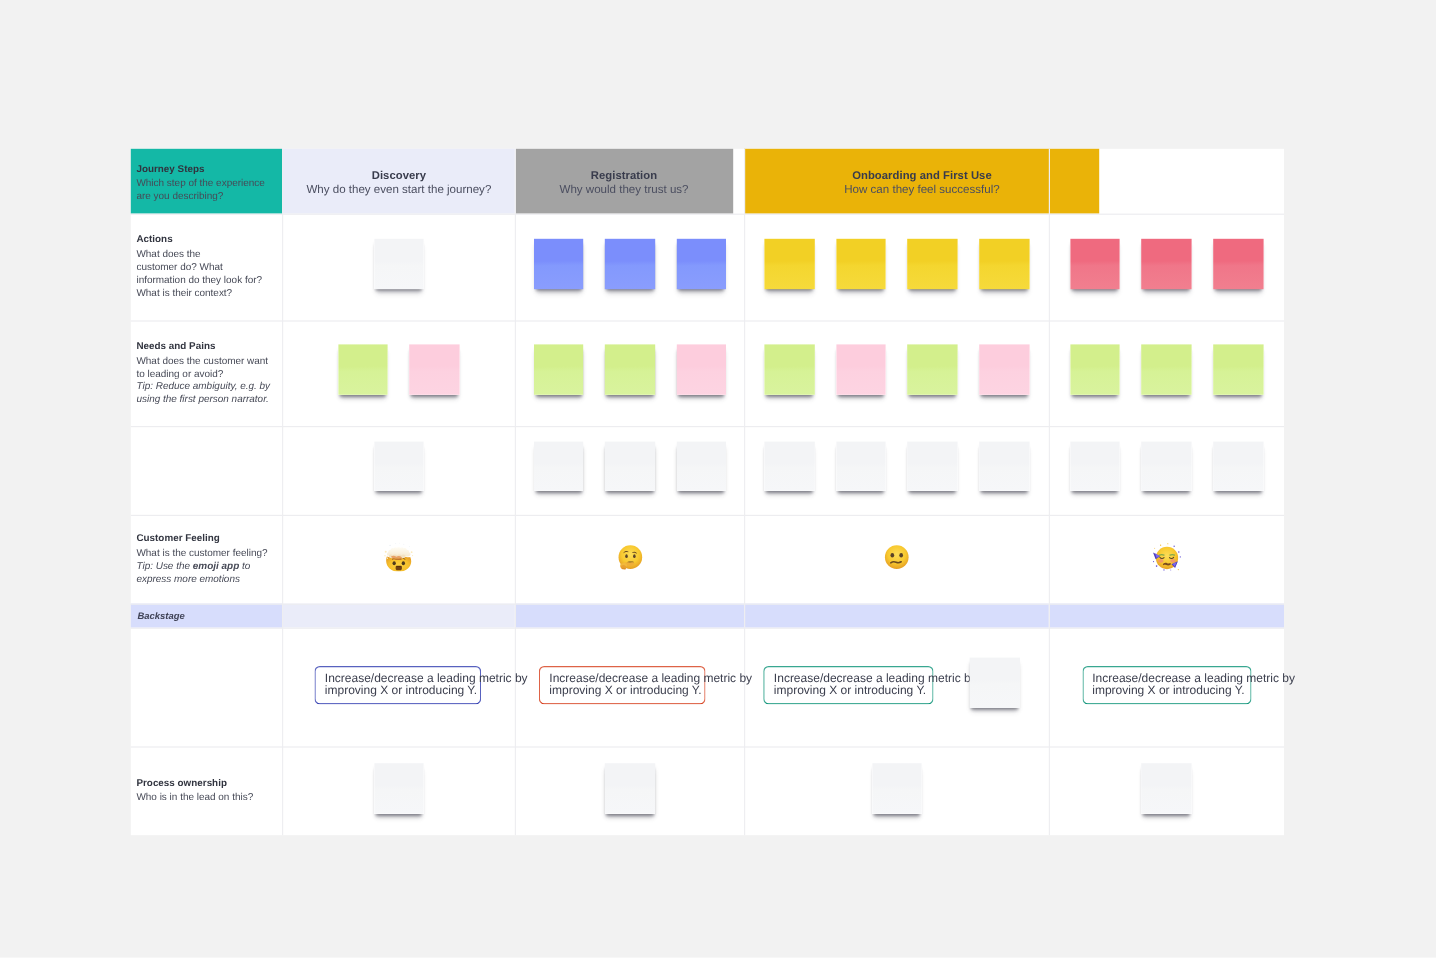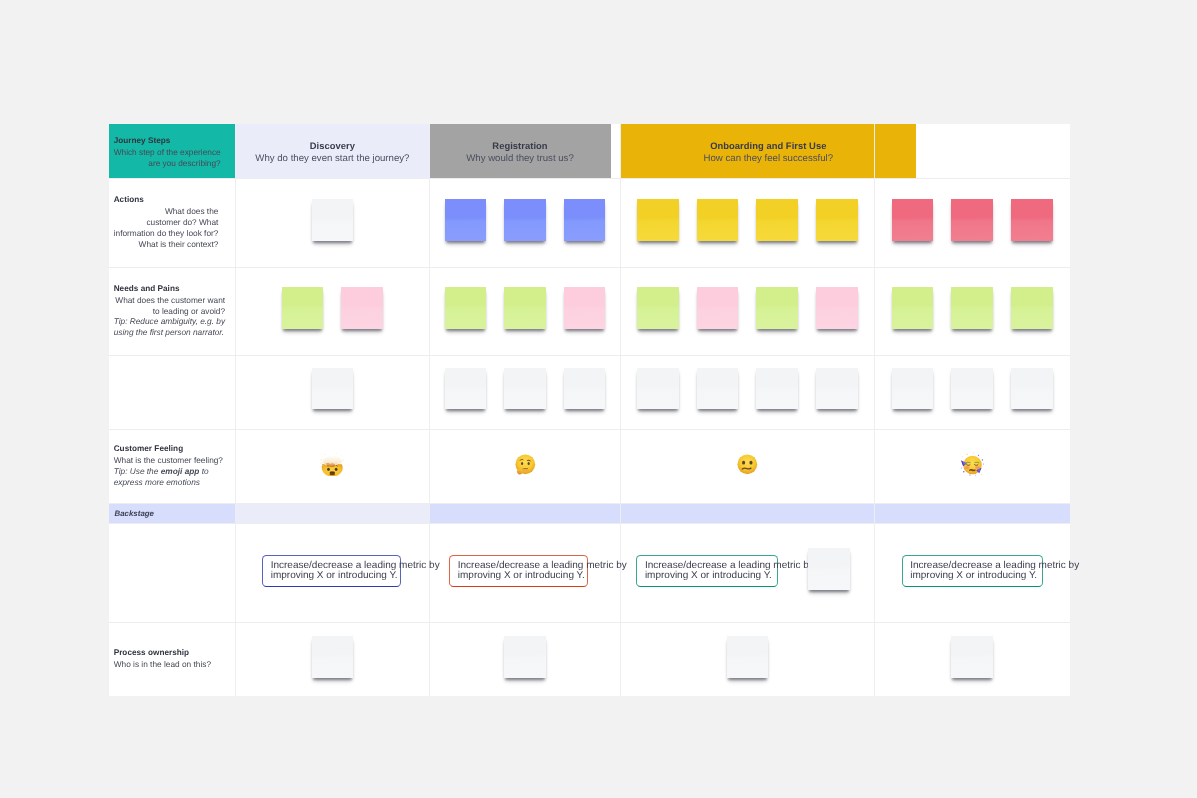--- a/index.html
+++ b/index.html
@@ -11,21 +11,21 @@
   .cell{position:absolute;box-sizing:border-box;overflow:hidden;}
   .vline{position:absolute;width:1px;background:#eeeef1;}
   .hline{position:absolute;height:1px;background:#ededf0;}
 
   .hdr{display:flex;flex-direction:column;align-items:center;justify-content:center;text-align:center;padding-top:4.2px;}
   .hdr .ht{font-weight:700;font-size:9.4px;color:#383b4c;letter-spacing:.05px;line-height:12.7px;text-align:right;}
   .hdr .hs{font-size:9.65px;color:#4b4e60;line-height:12.7px;}
 
   .rl{padding-left:5.2px;display:flex;align-items:center;}
   .rl .rt{font-weight:700;font-size:8.2px;color:#31343f;line-height:10.9px;letter-spacing:.02px;}
-  .rl .rd{font-size:8.3px;color:#474a57;line-height:10.9px;text-align:right;}
+  .rl .rd{font-size:8.3px;color:#474a57;line-height:10.9px;}
   .rl .rtip{font-size:8.3px;color:#474a57;line-height:10.9px;font-style:italic;}
   .rl .rtip b{font-weight:700;}
 
   .backstage-label{font-size:7.9px;color:#3f4256;font-style:italic;font-weight:600;
      padding-left:6px;display:flex;align-items:center;height:100%;}
 
   .note{position:absolute;width:41.6px;height:41.8px;}
 
   .emoji{position:absolute;width:22px;height:22px;}
 

